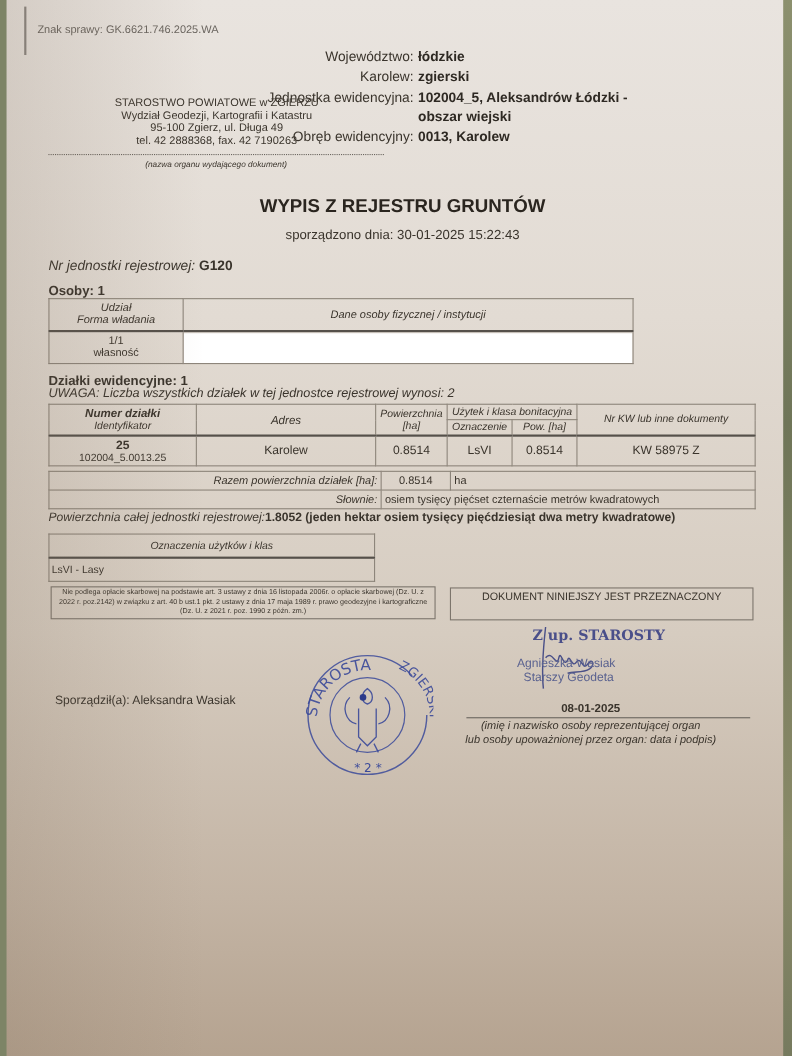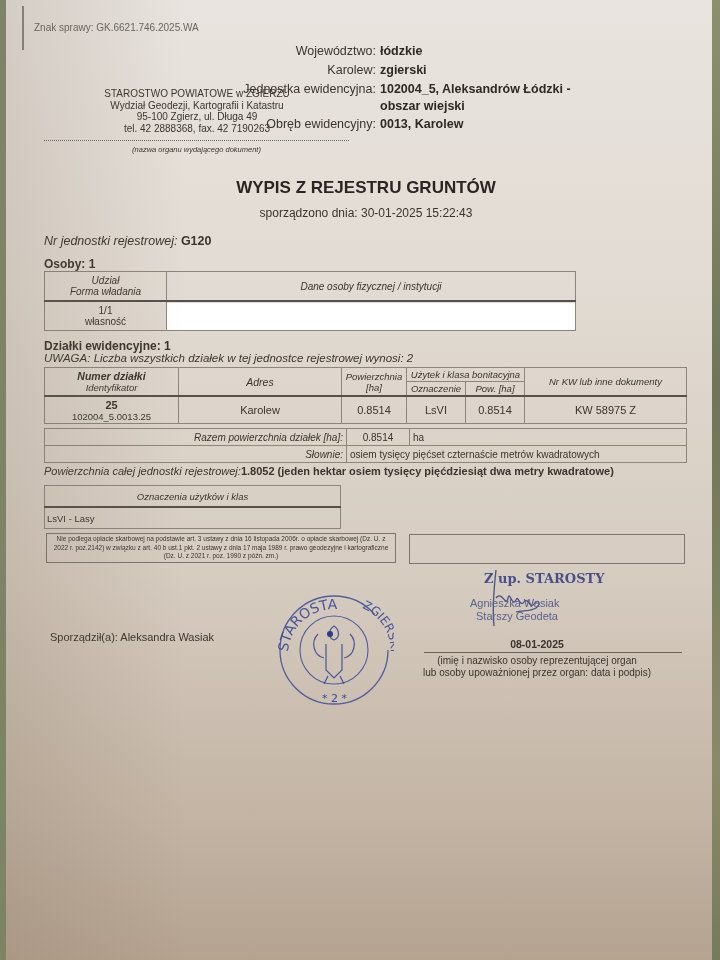--- a/index.html
+++ b/index.html
@@ -75,21 +75,21 @@
 
   .zup { left:478px; top:571px; font-family:"DejaVu Serif", serif; font-weight:bold; font-size:13px; color:#4a4f8a; }
   .sig-name { left:464px; top:597px; font-size:11px; color:#5a6290; }
   .sig-title { left:470px; top:610px; font-size:11px; color:#5a6290; }
   .sign-svg { left:470px; top:568px; }
 
   .prepared { left:44px; top:631px; font-size:11px; }
 
   .date2 { left:393px; top:638px; width:276px; text-align:center; font-size:10.5px; font-weight:bold; }
   .date-line { left:418px; top:652px; width:258px; border-top:1px solid #6a655f; }
-  .date-cap { left:393px; top:655px; width:276px; text-align:center; font-size:10px; line-height:12px; }
+  .date-cap { left:393px; top:655px; width:276px; text-align:center; font-size:10px; font-style:italic; line-height:12px; }
 
   .stamp { left:268px; top:590px; }
 </style>
 </head>
 <body>
 
 <div class="paper">
   <div class="staple"></div>
   <div class="abs case-no">
     <span>Znak sprawy:</span>
@@ -211,20 +211,21 @@
           <td class="it thick-bottom">Oznaczenia użytków i klas</td>
         </tr>
     <tr>
           <td class="l">LsVI - Lasy</td>
         </tr>
   </tbody>
     </table>
 
   <div class="abs fee">Nie podlega opłacie skarbowej na podstawie art. 3 ustawy z dnia 16 listopada 2006r. o opłacie skarbowej (Dz. U. z 2022 r. poz.2142) w związku z art. 40 b ust.1 pkt. 2 ustawy z dnia 17 maja 1989 r. prawo geodezyjne i kartograficzne (Dz. U. z 2021 r. poz. 1990 z późn. zm.)</div>
   <div class="abs kw-box">
+    <div>DOKUMENT NINIEJSZY JEST PRZEZNACZONY</div>
   </div>
 
   <svg class="abs sign-svg" width="90" height="60" viewBox="0 0 90 60">
     <path d="M18 58 C16 40 18 20 20 2 M20 30 C26 22 30 40 32 30 C34 22 36 40 40 32 C42 26 44 40 48 34 C52 28 54 42 58 36 C62 30 66 36 60 40 C54 44 46 42 40 44" fill="none" stroke="#4a5088" stroke-width="1.3"></path>
   </svg>
   <div class="abs zup">Z up. STAROSTY</div>
   <div class="abs sig-name">Agnieszka Wasiak</div>
   <div class="abs sig-title">Starszy Geodeta</div>
 
   <div class="abs prepared">Sporządził(a): Aleksandra Wasiak</div>

